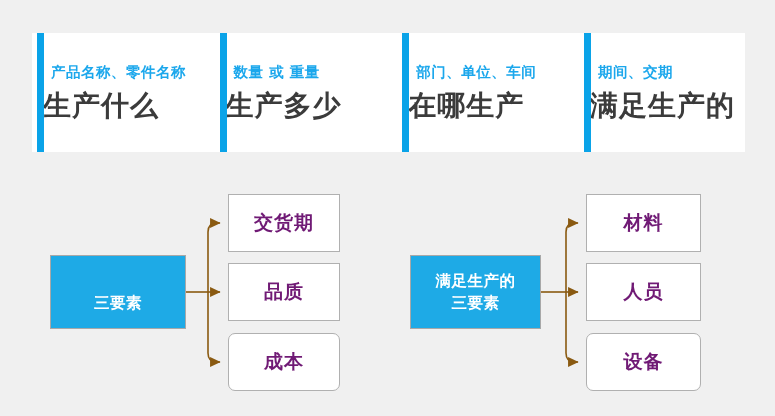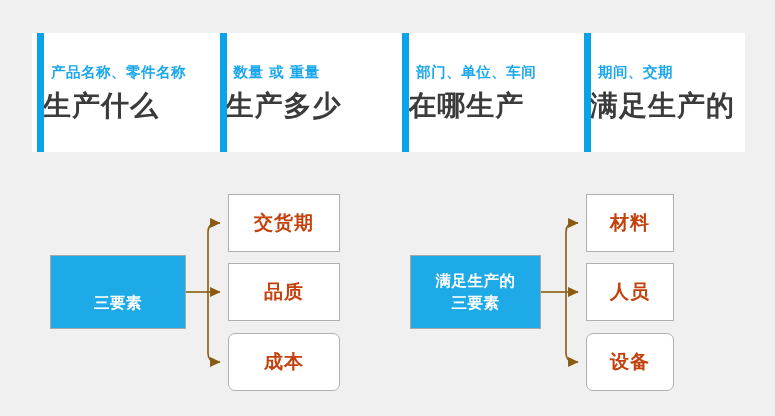--- a/index.html
+++ b/index.html
@@ -43,26 +43,26 @@
     color:#ffffff;font-size:15.5px;font-weight:bold;line-height:1.45;
     display:flex;align-items:center;justify-content:center;text-align:center;
     letter-spacing:.5px;
   }
   .flow-group.left  .src-box{left:10px;width:136px;height:74px;}
   .flow-group.right .src-box{left:10px;width:131px;height:74px;}
 
   .leaf-box{
     position:absolute;box-sizing:border-box;
     background:#ffffff;border:1px solid #b0b0b0;
-    color:#c2410c;font-size:19px;font-weight:bold;
+    color:#701a75;font-size:19px;font-weight:bold;
     display:flex;align-items:center;justify-content:center;
     letter-spacing:1px;
   }
   .flow-group.left  .leaf-box{left:188px;width:112px;height:58px;}
-  .flow-group.right .leaf-box{left:186px;width:88px;height:58px;}
+  .flow-group.right .leaf-box{left:186px;width:115px;height:58px;}
   .leaf-0{top:14px;}
   .leaf-1{top:83px;}
   .leaf-2{top:153px;border-radius:7px;}
 
   .connector{position:absolute;left:0;top:0;width:320px;height:225px;
              pointer-events:none;}
 </style>
 </head>
 <body>
 

